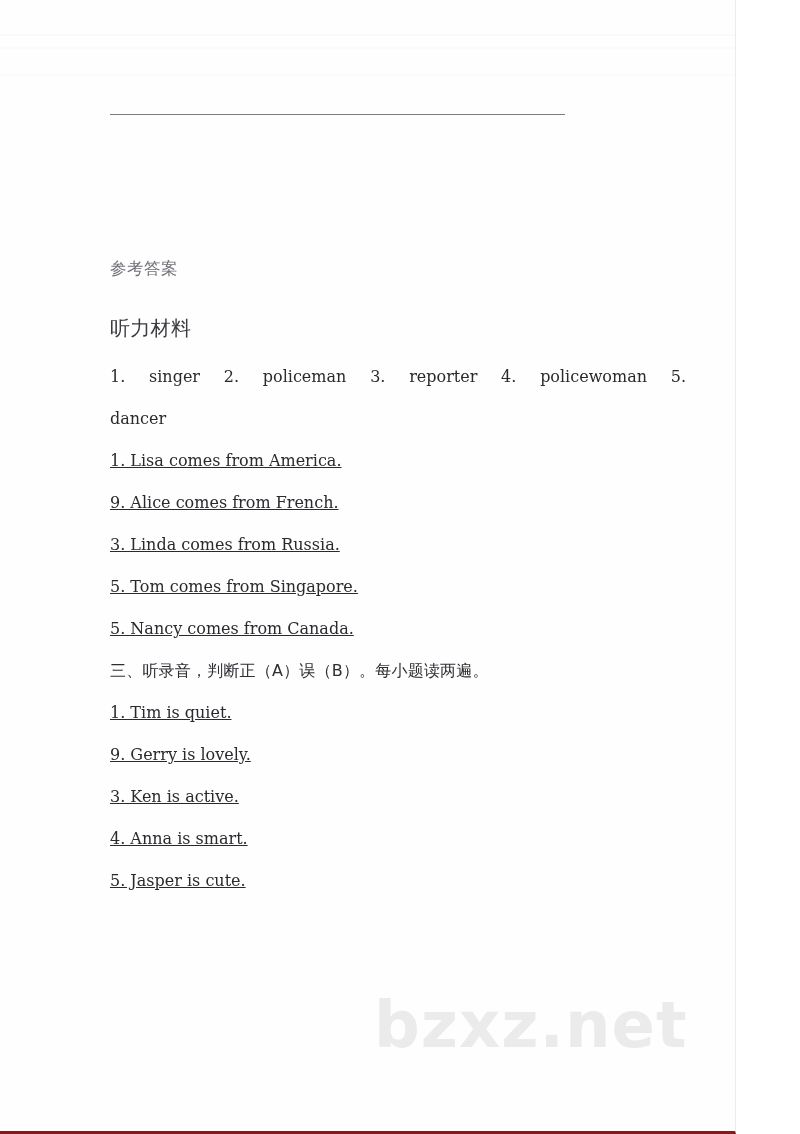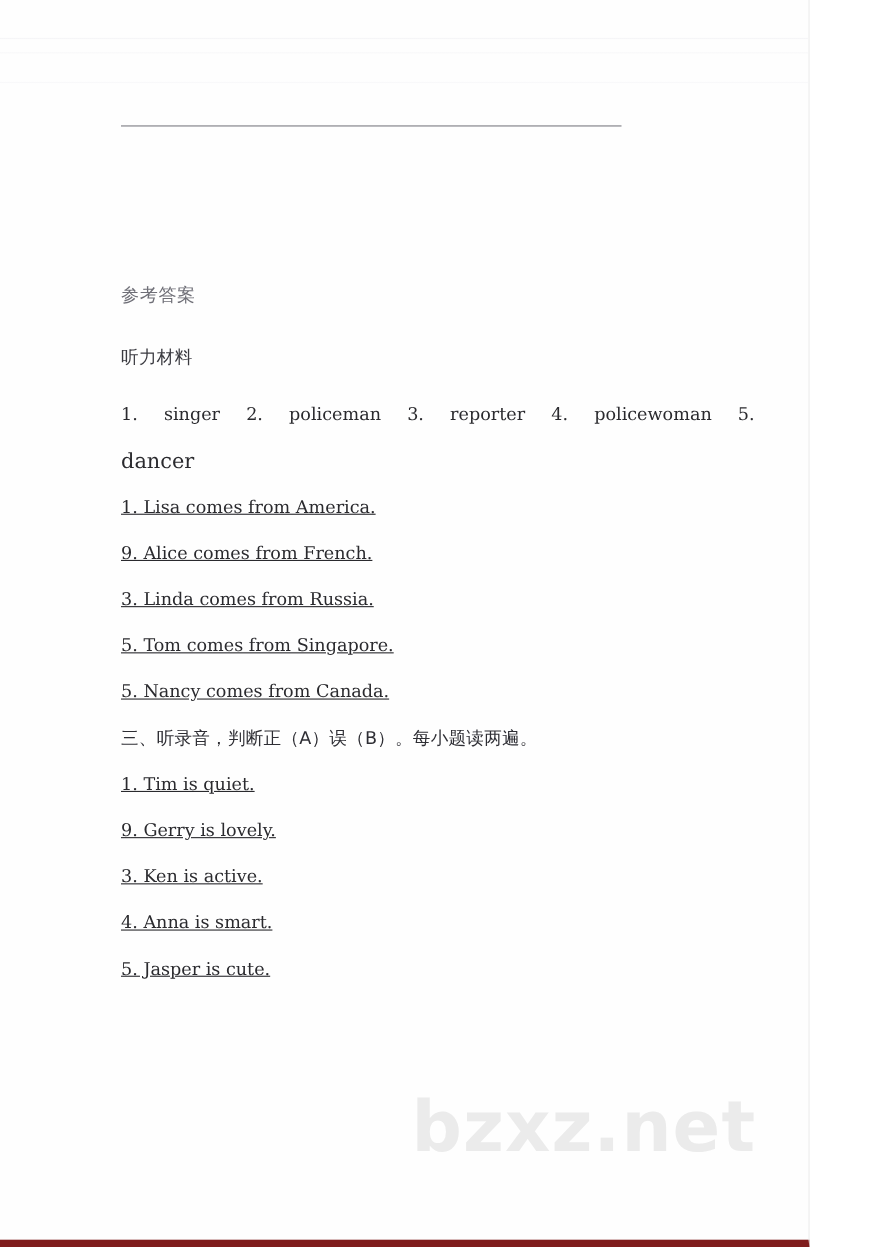--- a/index.html
+++ b/index.html
@@ -14,21 +14,21 @@
     overflow: hidden;
   }
 
   .page {
     position: relative;
     width: 736px;
     height: 1134px;
     background: #fefefe;
     box-sizing: border-box;
     border-right: 1px solid #ececec;
-    border-bottom: 7px solid #7f1d1d;
+    border-bottom: 3px solid #7f1d1d;
     overflow: hidden;
   }
 
   
   .scan-bands {
     position: absolute;
     inset: 0;
     pointer-events: none;
     background:
       linear-gradient(to bottom,
@@ -71,21 +71,21 @@
     color: #6f6f77;
     letter-spacing: 0.5px;
     white-space: nowrap;
   }
 
   .section-title {
     position: absolute;
     left: 110px;
     top: 315px;
     font-family: "DejaVu Sans", "Liberation Sans", sans-serif;
-    font-size: 16px;
+    font-size: 20px;
     color: #3a3a40;
     letter-spacing: 0.3px;
     white-space: nowrap;
   }
 
   .blocks {
     position: absolute;
     left: 110px;
     top: 356px;
     width: 576px;
@@ -118,21 +118,21 @@
     margin: 0;
     text-align: justify;
     text-align-last: justify;
     width: 576px;
   }
   .inline-row .item {
     white-space: nowrap;
   }
   .inline-wrap {
     font-family: "DejaVu Serif", "Liberation Serif", serif;
-    font-size: 19px;
+    font-size: 16px;
     color: #2a2a2e;
     line-height: 42px;
     margin: 0;
   }
 
   .watermark {
     position: absolute;
     left: 374px;
     top: 988px;
     font-family: "DejaVu Sans", "Liberation Sans", sans-serif;

